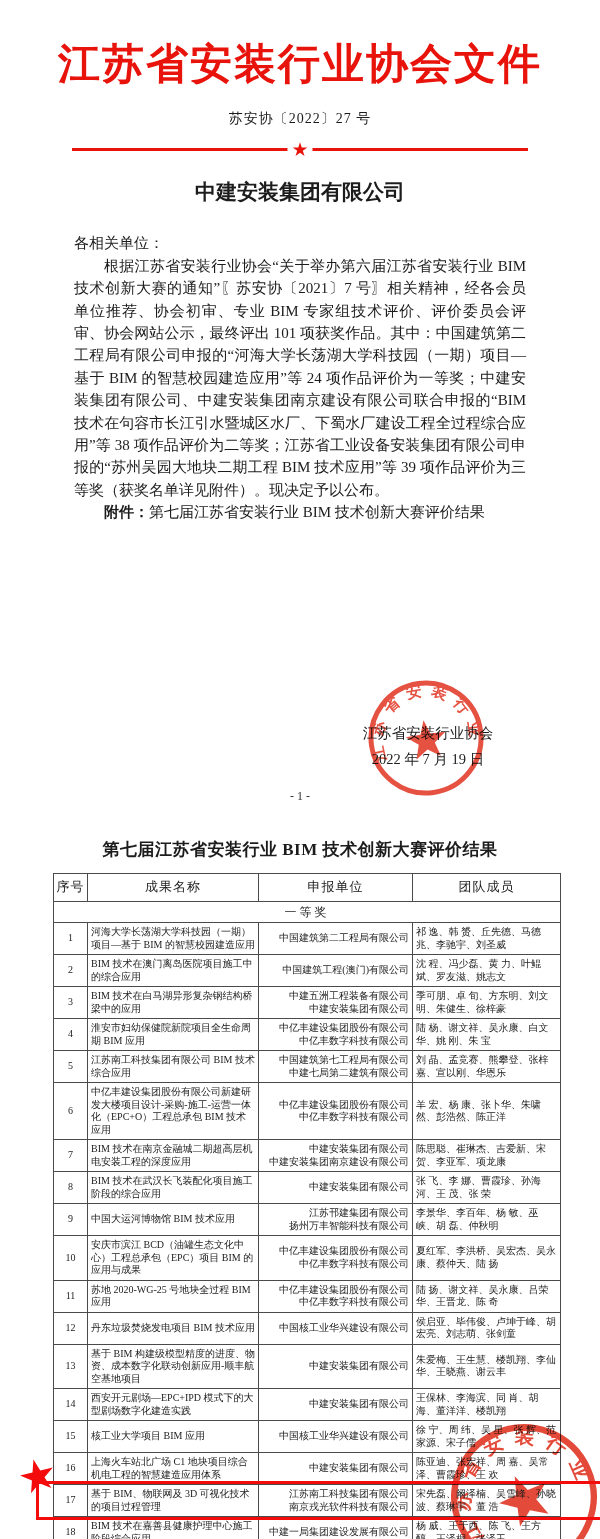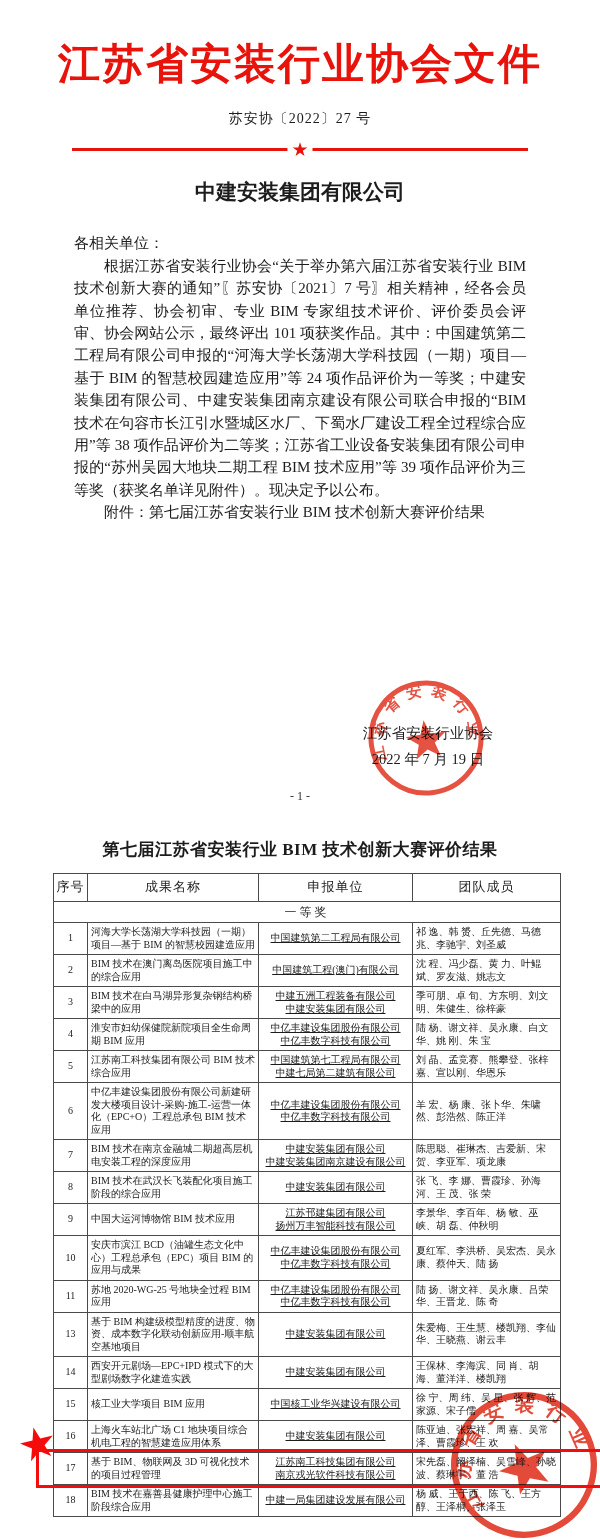--- a/index.html
+++ b/index.html
@@ -12,21 +12,21 @@
     font-size:42px;font-weight:900;letter-spacing:2px;line-height:1.15;
     font-family:"Liberation Serif",serif;}
   .doc-number{margin-top:22px;text-align:center;font-size:14px;letter-spacing:1px;}
   .red-rule{position:relative;margin:20px 72px 0;height:2.5px;background:#e8140c;}
   .red-rule .rule-star{position:absolute;left:50%;top:50%;transform:translate(-50%,-53%);
     color:#e8140c;font-size:19px;background:#fff;padding:0 4px;line-height:1;}
   .doc-title{margin:26px 60px 0;text-align:center;font-size:21px;font-weight:bold;line-height:1.5;}
   .body-text{margin:24px 74px 0;font-size:15px;line-height:22.4px;text-align:justify;}
   .body-text p{margin:0;text-indent:2em;}
   .body-text p.salutation{text-indent:0;}
-  .att b{font-weight:normal;}
+  .att b{font-weight:bold;}
   .signature{position:absolute;left:338px;top:680px;width:180px;text-align:center;
     font-size:14.5px;line-height:26px;}
   .page-no{position:absolute;left:0;right:0;text-align:center;font-size:12px;color:#333;}
   .page1 .page-no{bottom:18px;}
 
   
   .seal{position:absolute;color:#e23a28;opacity:.88;mix-blend-mode:multiply;pointer-events:none;}
   .seal svg{width:100%;height:100%;display:block;}
   .seal1{left:366px;top:638px;width:120px;height:120px;transform:rotate(-8deg);}
   .seal2{left:394px;top:-64px;width:152px;height:152px;transform:rotate(-24deg);opacity:.92;}
@@ -34,21 +34,21 @@
   
   .page2{height:757px;}
   .tbl-title{padding-top:16px;text-align:center;font-size:17px;font-weight:bold;letter-spacing:.5px;}
   table.results{border-collapse:collapse;margin:12px 0 0 53px;width:507px;
     font-size:10px;line-height:12.5px;table-layout:fixed;}
   table.results th,table.results td{border:1px solid #4a4a4a;padding:3px 3px;vertical-align:middle;}
   table.results th{font-weight:normal;font-size:13px;letter-spacing:1px;padding:7px 2px;}
   col.c-no{width:34px;} col.c-name{width:171px;} col.c-org{width:154px;} col.c-team{width:148px;}
   td.no{text-align:center;}
   td.org,td.team,td.name{white-space:pre-line;}
-  td.org{text-align:center;padding-left:6px;text-decoration:underline;}
+  td.org{text-align:right;padding-left:6px;}
   tr.section td{text-align:center;font-size:12px;font-weight:normal;letter-spacing:3px;padding:4px;}
   tr.hl td{position:relative;}
   .hl-box{position:absolute;left:-18px;top:-4px;bottom:-4px;width:562px;
     border:3.5px solid #f40b0b;pointer-events:none;z-index:5;}
   .hl-star{position:absolute;left:-36px;top:-30px;color:#f40b0b;font-size:44px;line-height:1;
     transform:rotate(-14deg);pointer-events:none;z-index:6;}
 </style>
 </head>
 <body>
 
@@ -174,20 +174,26 @@
     <td class="org">中亿丰建设集团股份有限公司
 中亿丰数字科技有限公司</td>
     <td class="team">夏红军、李洪桥、吴宏杰、吴永康、蔡仲天、陆 扬</td>
   </tr>
         <tr>
     <td class="no">11</td>
     <td class="name">苏地 2020-WG-25 号地块全过程 BIM 应用</td>
     <td class="org">中亿丰建设集团股份有限公司
 中亿丰数字科技有限公司</td>
     <td class="team">陆 扬、谢文祥、吴永康、吕荣华、王晋龙、陈 奇</td>
+  </tr>
+        <tr>
+    <td class="no">12</td>
+    <td class="name">丹东垃圾焚烧发电项目 BIM 技术应用</td>
+    <td class="org">中国核工业华兴建设有限公司</td>
+    <td class="team">侯启亚、毕伟俊、卢坤于峰、胡宏亮、刘志萌、张剑童</td>
   </tr>
         <tr>
     <td class="no">13</td>
     <td class="name">基于 BIM 构建级模型精度的进度、物资、成本数字化联动创新应用-顺丰航空基地项目</td>
     <td class="org">中建安装集团有限公司</td>
     <td class="team">朱爱梅、王生慧、楼凯翔、李仙华、王晓燕、谢云丰</td>
   </tr>
         <tr>
     <td class="no">14</td>
     <td class="name">西安开元剧场—EPC+IPD 模式下的大型剧场数字化建造实践</td>

